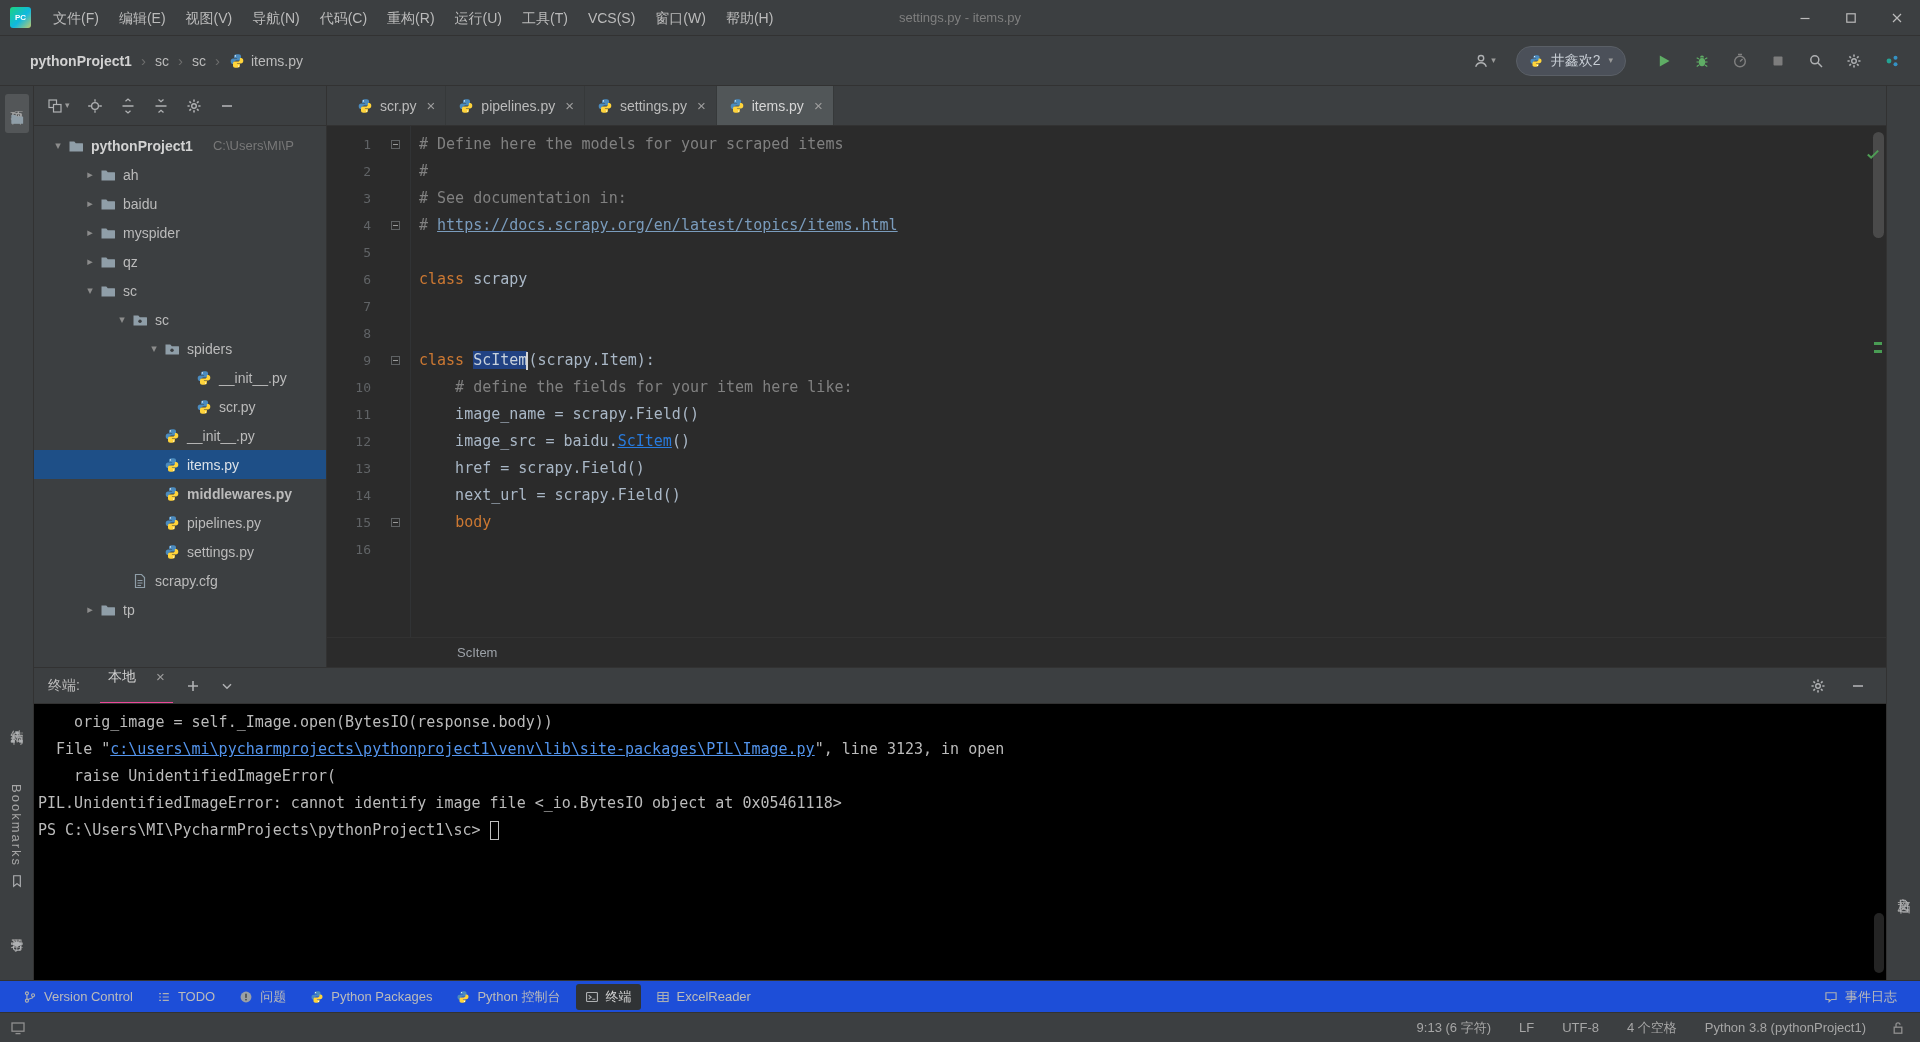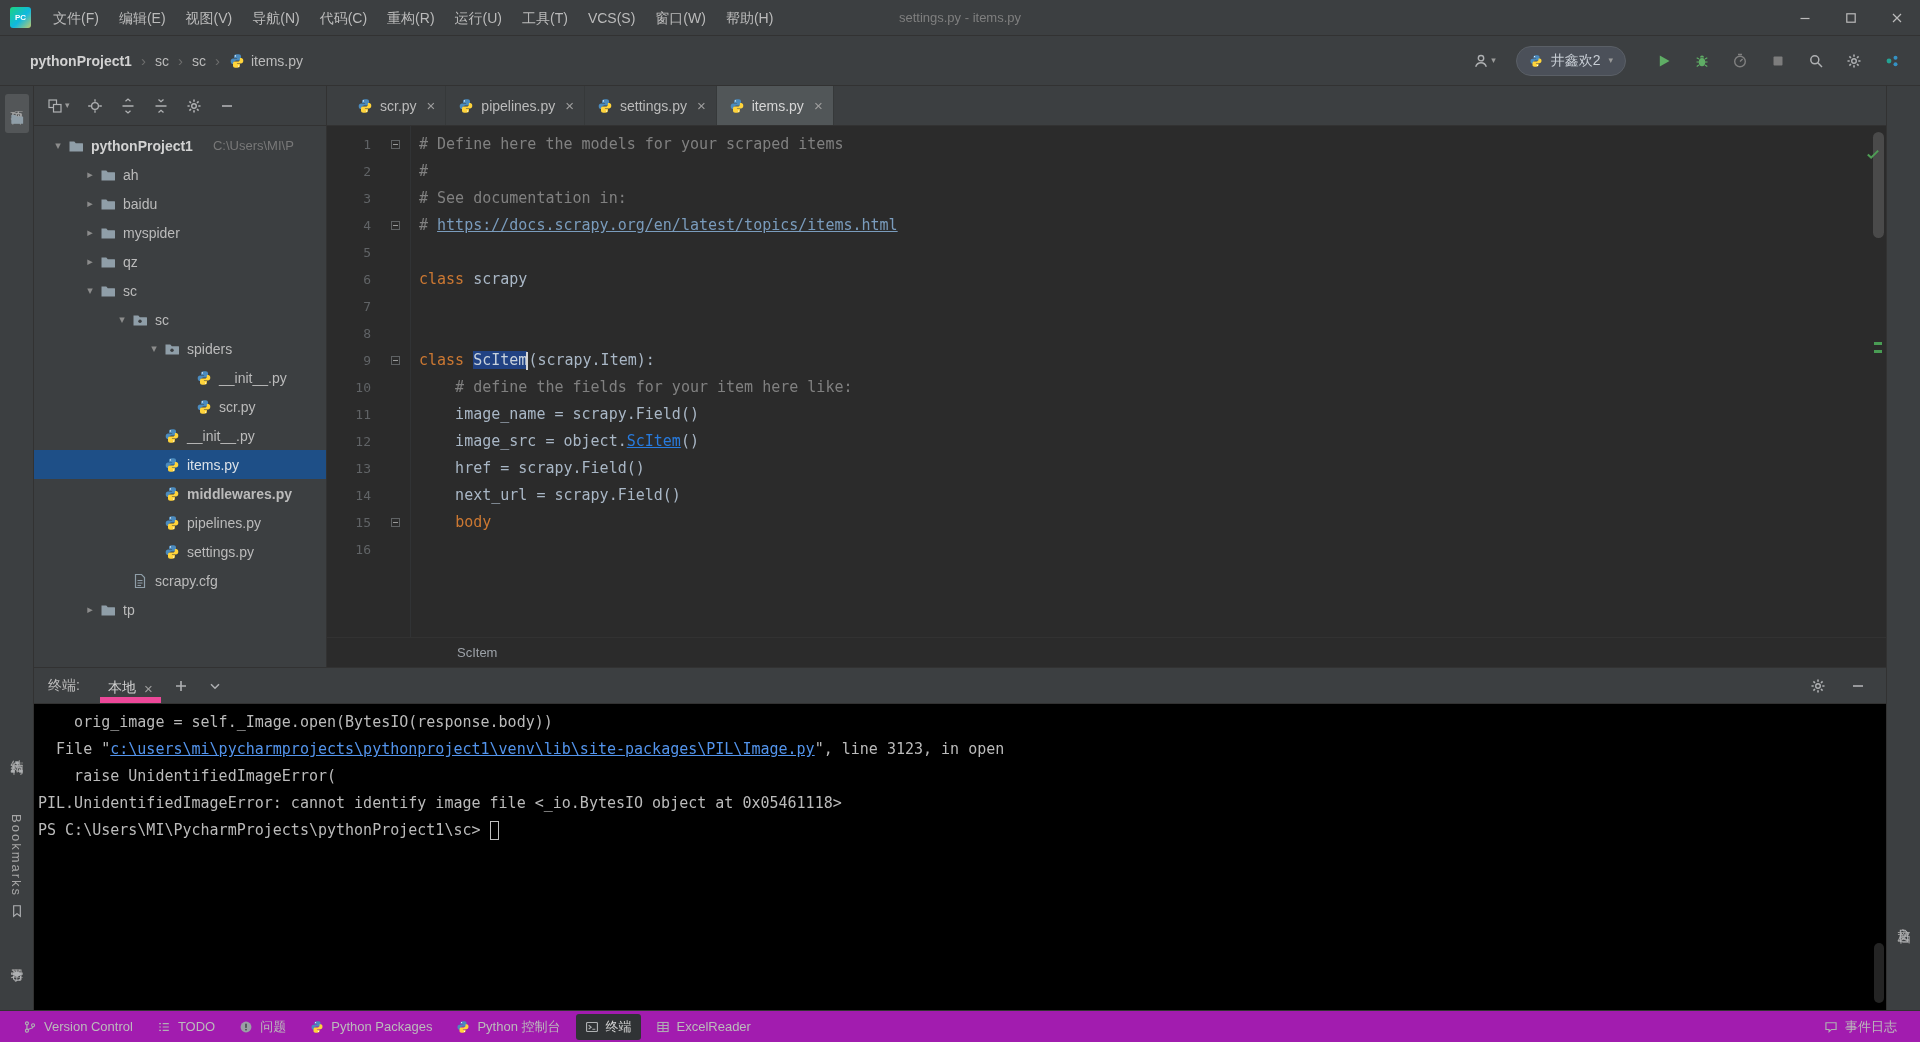--- a/index.html
+++ b/index.html
@@ -74,32 +74,32 @@
 .seg-caret{display:inline-block;width:2px;height:18px;background:#d5d5d5;vertical-align:middle;margin-left:-1px}
 .scroll-thumb{position:absolute;right:2px;top:6px;width:11px;height:106px;background:rgba(166,166,166,.25);border-radius:6px}
 .inspect-check{position:absolute;right:5px;top:20px}
 .vcs-mark{position:absolute;right:4px;width:8px;height:3px;background:#499C54}
 .vcs-mark.m1{top:216px}
 .vcs-mark.m2{top:224px}
 .crumb-bar{height:30px;flex:none;border-top:1px solid #323232;display:flex;align-items:center;padding-left:130px;font-size:13px;color:#9da2a8;background:#2b2b2b}
 
 .term-header{height:37px;flex:none;background:#3c3f41;border-top:1px solid #323232;border-bottom:1px solid #323232;display:flex;align-items:center;padding:0 14px;gap:6px}
 .term-label{font-size:14px;color:#bbb;margin-right:14px}
-.term-tab{display:flex;align-items:flex-end;gap:8px;font-size:14px;color:#d2d2d2;padding:0 8px;height:100%;border-bottom:6px solid #ec4899}
+.term-tab{display:flex;align-items:flex-start;gap:20px;font-size:14px;color:#d2d2d2;padding:0 8px;height:100%;border-bottom:1px solid #ec4899}
 .term-tab .x{color:#9e9e9e;font-size:15px}
 .term-btn{width:28px;height:26px;display:flex;align-items:center;justify-content:center}
 .term-right{margin-left:auto;display:flex;gap:12px}
 .term-body{flex:1;position:relative;background:#000000;padding:5px 0 0 4px;overflow:hidden;min-height:0}
 .tline{white-space:pre;font:15px/27px "DejaVu Sans Mono",monospace;color:#bbbbbb}
 .tseg-pl{color:#bbbbbb}
 .tseg-lnk{color:#5394ec;text-decoration:underline}
 .tseg-cursor{display:inline-block;width:9px;height:19px;border:1px solid #c0c0c0;vertical-align:middle}
 .term-scroll{position:absolute;right:2px;bottom:7px;width:10px;height:60px;background:rgba(166,166,166,.22);border-radius:5px}
 
-.tw-bar{height:32px;flex:none;border-top:1px solid #323232;display:flex;align-items:center;padding:0 14px;gap:6px;background:#a21caf}
+.tw-bar{height:32px;flex:none;border-top:1px solid #323232;display:flex;align-items:center;padding:0 14px;gap:6px;background:#1d4ed8}
 .tw-item{display:flex;align-items:center;gap:7px;font-size:13px;color:#bbb;padding:4px 9px;border-radius:3px;white-space:nowrap}
 .tw-item.active{background:#303335;color:#d2d2d2}
 .tw-item .ic svg{width:14px;height:14px}
 .tw-right{margin-left:auto;display:flex}
 
 .statusbar{height:30px;flex:none;display:flex;align-items:center;padding:0 14px 0 10px;font-size:13px;color:#a6a6a6;background:#3c3f41;border-top:1px solid #323232}
 .sb-right{margin-left:auto;display:flex;align-items:center;gap:28px}
 .sb-item{white-space:nowrap}
 </style>
 </head>
@@ -647,21 +647,21 @@
                   <span class="ct"><span class="seg-cmt">    # define the fields for your item here like:</span></span>
                 </div>
                 <div class="cline">
                   <span class="ln">11</span>
                   <span class="fold"></span>
                   <span class="ct"><span class="seg-pl">    image_name = scrapy.Field()</span></span>
                 </div>
                 <div class="cline">
                   <span class="ln">12</span>
                   <span class="fold"></span>
-                  <span class="ct"><span class="seg-pl">    image_src = object.</span><span class="seg-lnk">ScItem</span><span class="seg-pl">()</span></span>
+                  <span class="ct"><span class="seg-pl">    image_src = baidu.</span><span class="seg-lnk">ScItem</span><span class="seg-pl">()</span></span>
                 </div>
                 <div class="cline">
                   <span class="ln">13</span>
                   <span class="fold"></span>
                   <span class="ct"><span class="seg-pl">    href = scrapy.Field()</span></span>
                 </div>
                 <div class="cline">
                   <span class="ln">14</span>
                   <span class="fold"></span>
                   <span class="ct"><span class="seg-pl">    next_url = scrapy.Field()</span></span>
@@ -846,14 +846,35 @@
           <span class="ic">
             <svg viewBox="0 0 16 16">
               <path fill="none" stroke="#afb1b3" stroke-width="1.3" d="M2.2 3.2h11.6v7.6H8.6l-2.8 2.6v-2.6H2.2z"></path>
             </svg>
           </span>
           <span>事件日志</span>
         </div>
       </div>
   </div>
 
+  <div class="statusbar">
+    <span class="ic" id="i-monitor">
+        <svg viewBox="0 0 16 16">
+          <rect x="2" y="3" width="12" height="8.2" fill="none" stroke="#909090" stroke-width="1.3"></rect>
+          <path stroke="#909090" stroke-width="1.3" d="M5.5 13.6h5"></path>
+        </svg>
+      </span>
+    <div id="sb-items" class="sb-right">
+        <span class="sb-item">9:13 (6 字符)</span>
+        <span class="sb-item">LF</span>
+        <span class="sb-item">UTF-8</span>
+        <span class="sb-item">4 个空格</span>
+        <span class="sb-item">Python 3.8 (pythonProject1)</span>
+      </div>
+    <span class="ic" style="margin-left:24px" id="i-lock">
+        <svg viewBox="0 0 16 16">
+          <rect x="4.2" y="7.2" width="7.6" height="6" fill="none" stroke="#909090" stroke-width="1.3"></rect>
+          <path fill="none" stroke="#909090" stroke-width="1.3" d="M6 7.2V4.8a2 2 0 014 0"></path>
+        </svg>
+      </span>
+  </div>
 
 </div>
 
 </body></html>

